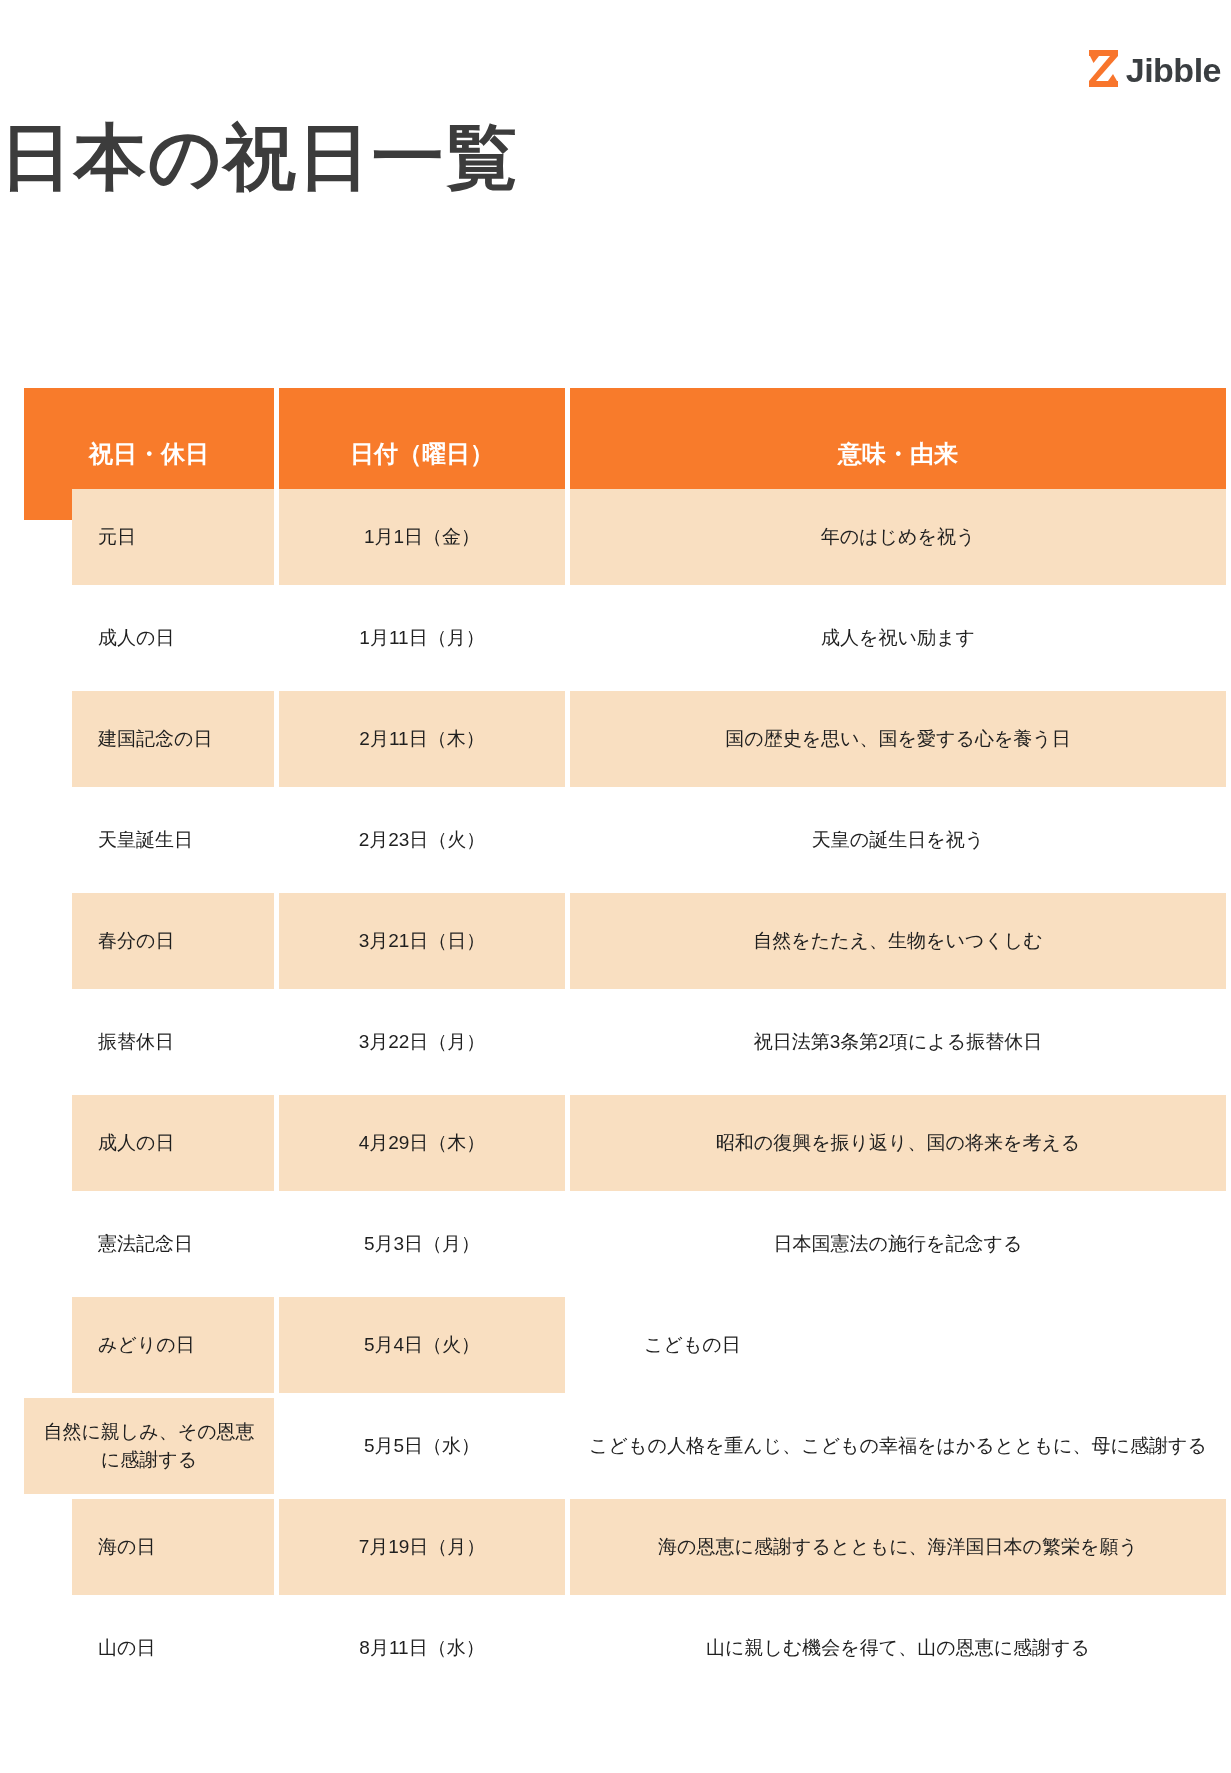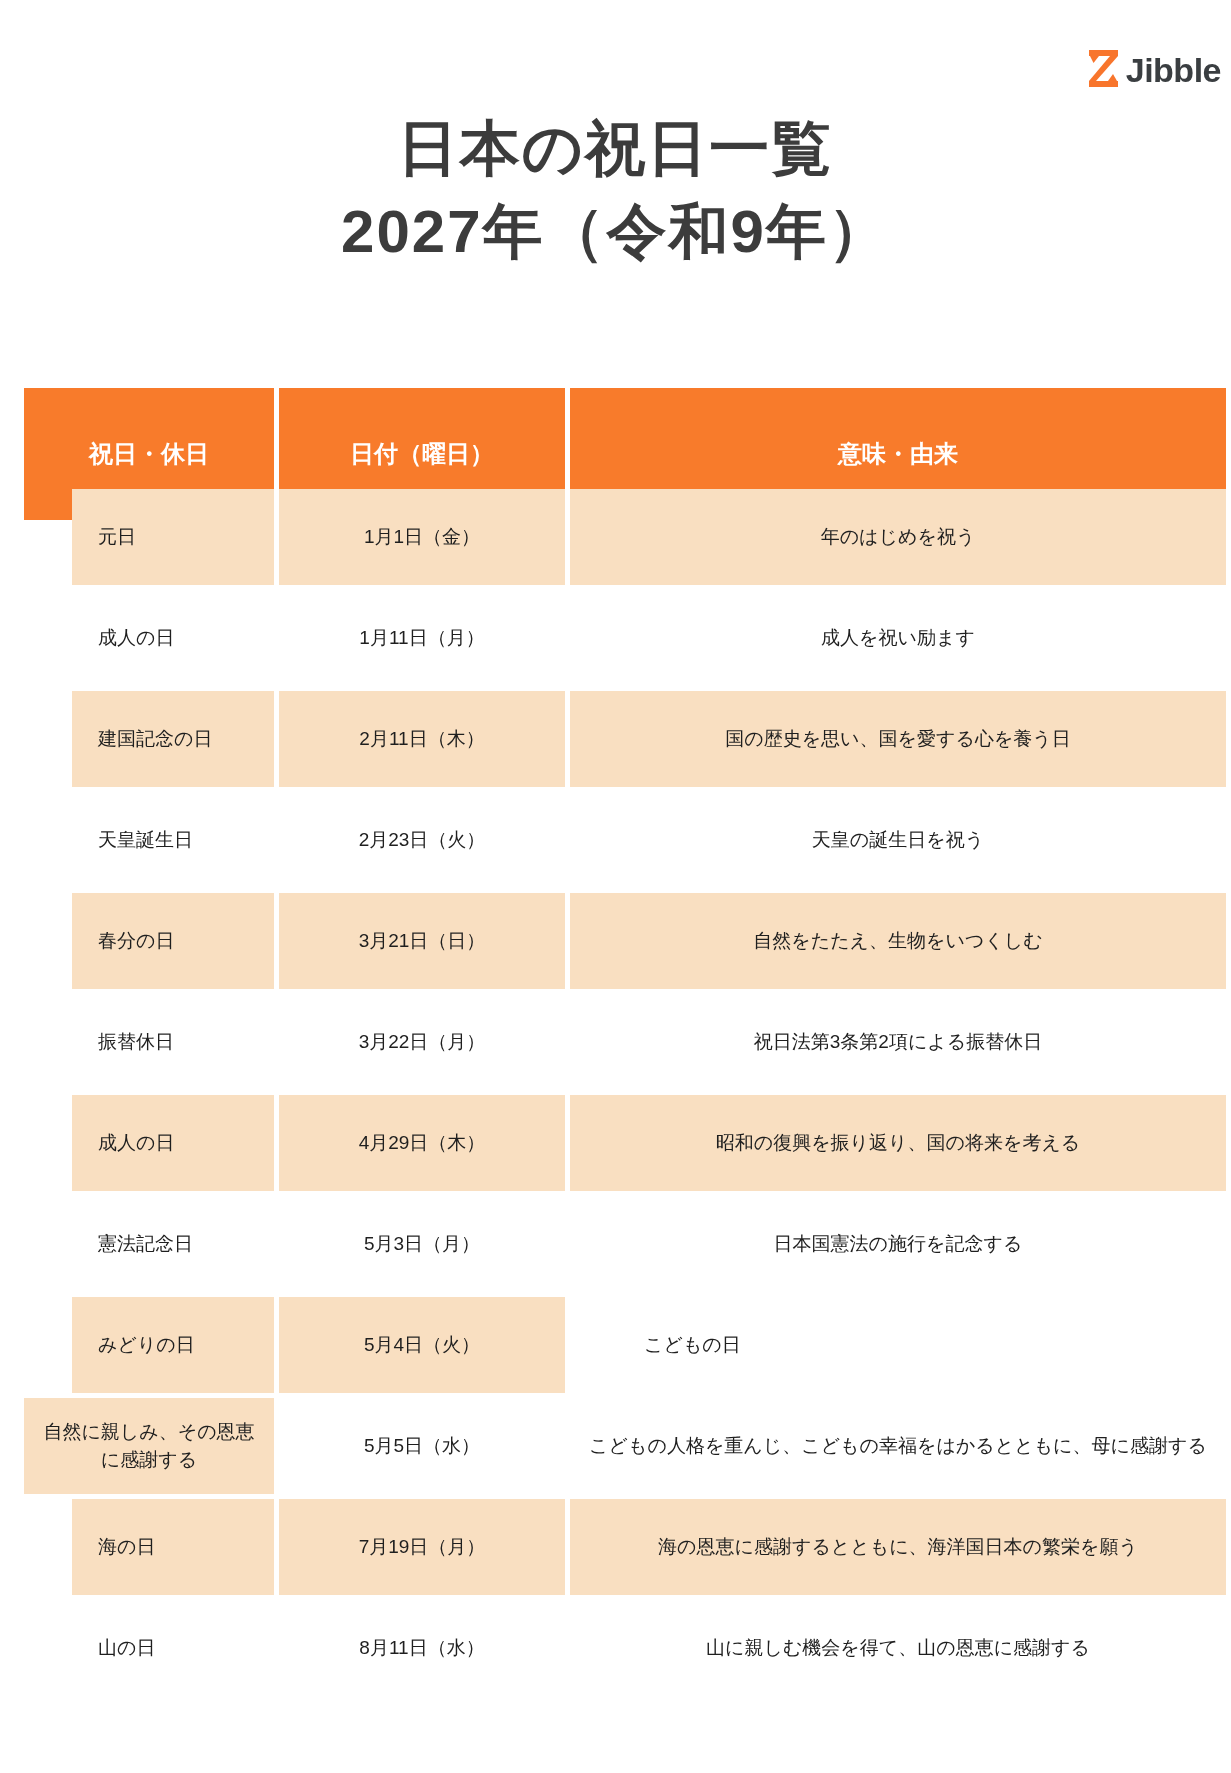--- a/index.html
+++ b/index.html
@@ -19,23 +19,23 @@
   }
   .logo svg{display:block;}
   .logo-text{
     font-size:34px;font-weight:800;color:#3a3e41;
     letter-spacing:-0.5px;line-height:1;
   }
 
   
   .title{
     position:absolute;top:108px;left:0;right:0;
-    margin:0;text-align:center;
+    margin:0;
     font-weight:800;color:#3c3c3c;
-    font-size:60px;line-height:1.38;
+    font-size:72px;line-height:1.38;
     letter-spacing:2px;
   }
   .title span{display:block;}
 
   
   .holiday-table{
     position:absolute;left:24px;top:388px;width:1202px;
     display:grid;
     grid-template-columns:250px 286px 656px;
     grid-auto-rows:96px;
@@ -73,21 +73,20 @@
         <polygon points="21,6 29,6 7,31 0,31"></polygon>
         <polygon points="0,31 29,31 29,37 0,37"></polygon>
         <polygon points="19,31 28,31 24,24"></polygon>
       </g>
     </svg>
     <span class="logo-text">Jibble</span>
   </div>
 
   <h1 class="title">
     <span>日本の祝日一覧</span>
-    <span>2027年（令和9年）</span>
   </h1>
 
   <div class="holiday-table">
     <div class="th">祝日・休日</div>
     <div class="th">日付（曜日）</div>
     <div class="th">意味・由来</div>
   <div class="cell c1 row-peach">元日</div>
       <div class="cell c2 row-peach">1月1日（金）</div>
       <div class="cell c3 row-peach">年のはじめを祝う</div>
       <div class="cell c1 row-white">成人の日</div>

